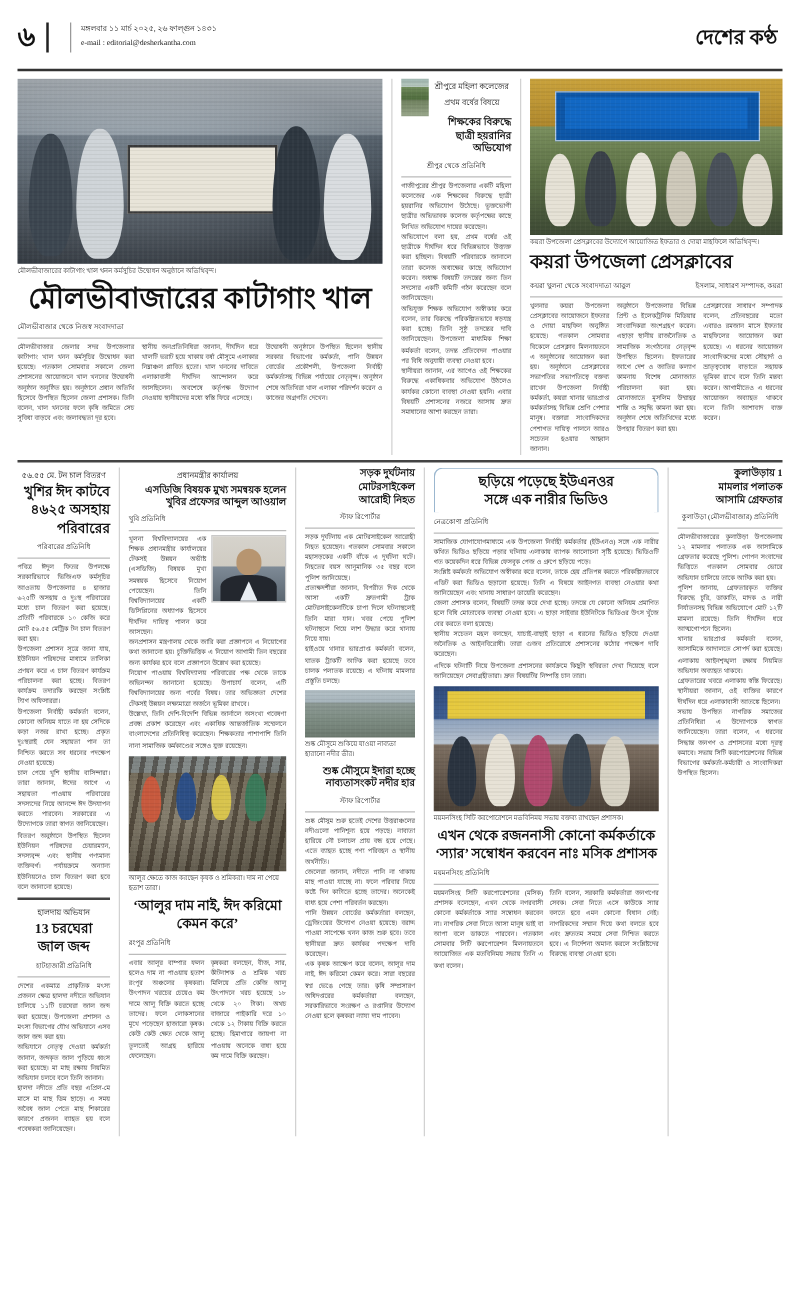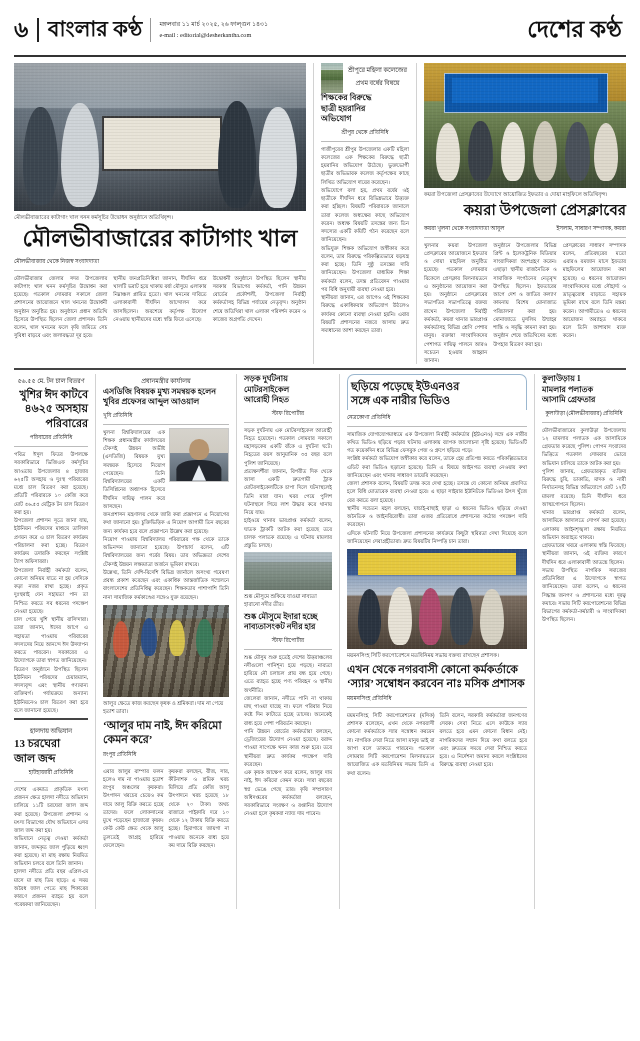--- a/index.html
+++ b/index.html
@@ -12,39 +12,39 @@
   }
   .page{position:relative;width:640px;height:1041px;box-sizing:border-box;padding:0 14px;}
 
   
   .masthead{display:flex;align-items:center;height:40px;padding-top:10px;}
   .folio{font-size:22px;font-weight:bold;padding-right:9px;letter-spacing:0;}
   .vrule{width:1.5px;height:24px;background:#222;margin-right:9px;}
   .paper-name{font-size:21px;font-weight:bold;letter-spacing:0;}
   .meta-rule{width:1px;height:24px;background:#999;margin:0 8px;}
   .meta{font-size:6.2px;line-height:1.7;color:#222;}
-  .brand{margin-left:auto;font-size:23px;font-weight:bold;padding-right:4px;font-family:Liberation Serif, serif;}
+  .brand{margin-left:auto;font-size:16px;font-weight:bold;padding-right:4px;font-family:Liberation Serif, serif;}
   .head-rule{height:2px;background:#333;margin:5px 0 6px 0;}
 
   
   .cols{display:flex;gap:7px;}
   .col{flex:1;min-width:0;}
   .vsep{width:1px;background:#d2d2d2;flex:0 0 1px;}
 
   
   .photo{width:100%;position:relative;overflow:hidden;background:#b9c3c9;}
   .cap{font-size:5.4px;line-height:1.5;color:#333;padding:2px 0 3px 0;}
 
   
   .kicker{font-size:6.4px;text-align:center;line-height:1.5;padding:2px 0 1px;}
   .hl-xl{font-size:23px;font-weight:bold;text-align:center;line-height:1.28;letter-spacing:0;}
-  .hl-lg{font-size:15px;font-weight:bold;text-align:right;line-height:1.3;}
-  .hl-md{font-size:11px;font-weight:bold;line-height:1.3;}
+  .hl-lg{font-size:15px;font-weight:bold;text-align:left;line-height:1.3;}
+  .hl-md{font-size:11px;font-weight:bold;text-align:center;line-height:1.3;}
   .hl-sm{font-size:11px;font-weight:bold;text-align:right;line-height:1.32;}
-  .hl-xs{font-size:8px;font-weight:bold;text-align:left;line-height:1.32;}
+  .hl-xs{font-size:8px;font-weight:bold;text-align:right;line-height:1.32;}
 
   .byline{font-size:5.6px;text-align:center;padding:3px 0 2px;color:#222;}
   .byline-l{font-size:5.6px;text-align:left;padding:3px 0 2px;color:#222;}
   .rule-thin{height:1px;background:#bbb;margin:2px 0 3px;}
   .rule-dark{height:1.6px;background:#444;margin:4px 0 4px;}
 
   
   .body-txt{font-size:5.1px;line-height:1.62;text-align:justify;color:#2a2a2a;
             word-spacing:0.4px;hyphens:none;}
   .ph-indoor{
@@ -92,21 +92,20 @@
     width:24%;height:30%;background:#e9eef3;clip-path:polygon(50% 0,100% 100%,0 100%);}
 </style>
 </head>
 <body>
 
 <div class="page">
 
   <div class="masthead">
     <div class="folio">৬</div>
     <div class="vrule"></div>
-    <div class="paper-name">বাংলার কণ্ঠ</div>
     <div class="meta-rule"></div>
     <div>
       <div class="meta">মঙ্গলবার ১১ মার্চ ২০২৫, ২৬ ফাল্গুন ১৪৩১</div>
       <div class="meta">e-mail : editorial@desherkantha.com</div>
     </div>
     <div class="brand">দেশের কণ্ঠ</div>
   </div>
   <div class="head-rule"></div>
 
   <div class="cols">
@@ -315,21 +314,21 @@
       <div class="photo ph-indoor" style="height:100px;margin-top:4px;">
         <div style="position:absolute;left:6%;top:4%;width:88%;height:22%;background:#e6c93f;"></div>
         <div class="figure-blob" style="left:6%;top:40%;width:13%;height:56%;background:#2b3440;"></div>
         <div class="figure-blob" style="left:23%;top:38%;width:13%;height:58%;background:#e7e2d6;"></div>
         <div class="figure-blob" style="left:40%;top:39%;width:13%;height:57%;background:#b04a6e;"></div>
         <div class="figure-blob" style="left:57%;top:38%;width:13%;height:58%;background:#3a4550;"></div>
         <div class="figure-blob" style="left:74%;top:40%;width:13%;height:56%;background:#d7d2c4;"></div>
         <div class="grain"></div>
       </div>
       <div class="cap">ময়মনসিংহ সিটি করপোরেশনে মতবিনিময় সভায় বক্তব্য রাখছেন প্রশাসক।</div>
-      <div class="hl-md">এখন থেকে নগরবাসী কোনো কর্মকর্তাকে</div>
+      <div class="hl-md">এখন থেকে রজননাসী কোনো কর্মকর্তাকে</div>
       <div class="hl-md">‘স্যার’ সম্বোধন করবেন নাঃ মসিক প্রশাসক</div>
       <div class="byline-l">ময়মনসিংহ প্রতিনিধি</div>
       <div class="rule-thin"></div>
       <div class="cols" style="gap:5px;">
         <div class="col">
             <div class="body-txt">ময়মনসিংহ সিটি করপোরেশনের (মসিক) প্রশাসক বলেছেন, এখন থেকে নগরবাসী কোনো কর্মকর্তাকে স্যার সম্বোধন করবেন না। নাগরিক সেবা নিতে আসা মানুষ ভাই বা আপা বলে ডাকতে পারবেন। গতকাল সোমবার সিটি করপোরেশন মিলনায়তনে আয়োজিত এক মতবিনিময় সভায় তিনি এ কথা বলেন।</div>
           </div>
         <div class="col">
             <div class="body-txt">তিনি বলেন, সরকারি কর্মকর্তারা জনগণের সেবক। সেবা নিতে এসে কাউকে স্যার বলতে হবে এমন কোনো বিধান নেই। নাগরিকদের সম্মান দিয়ে কথা বলতে হবে এবং দ্রুততম সময়ে সেবা নিশ্চিত করতে হবে। এ নির্দেশনা অমান্য করলে সংশ্লিষ্টদের বিরুদ্ধে ব্যবস্থা নেওয়া হবে।</div>
           </div>

